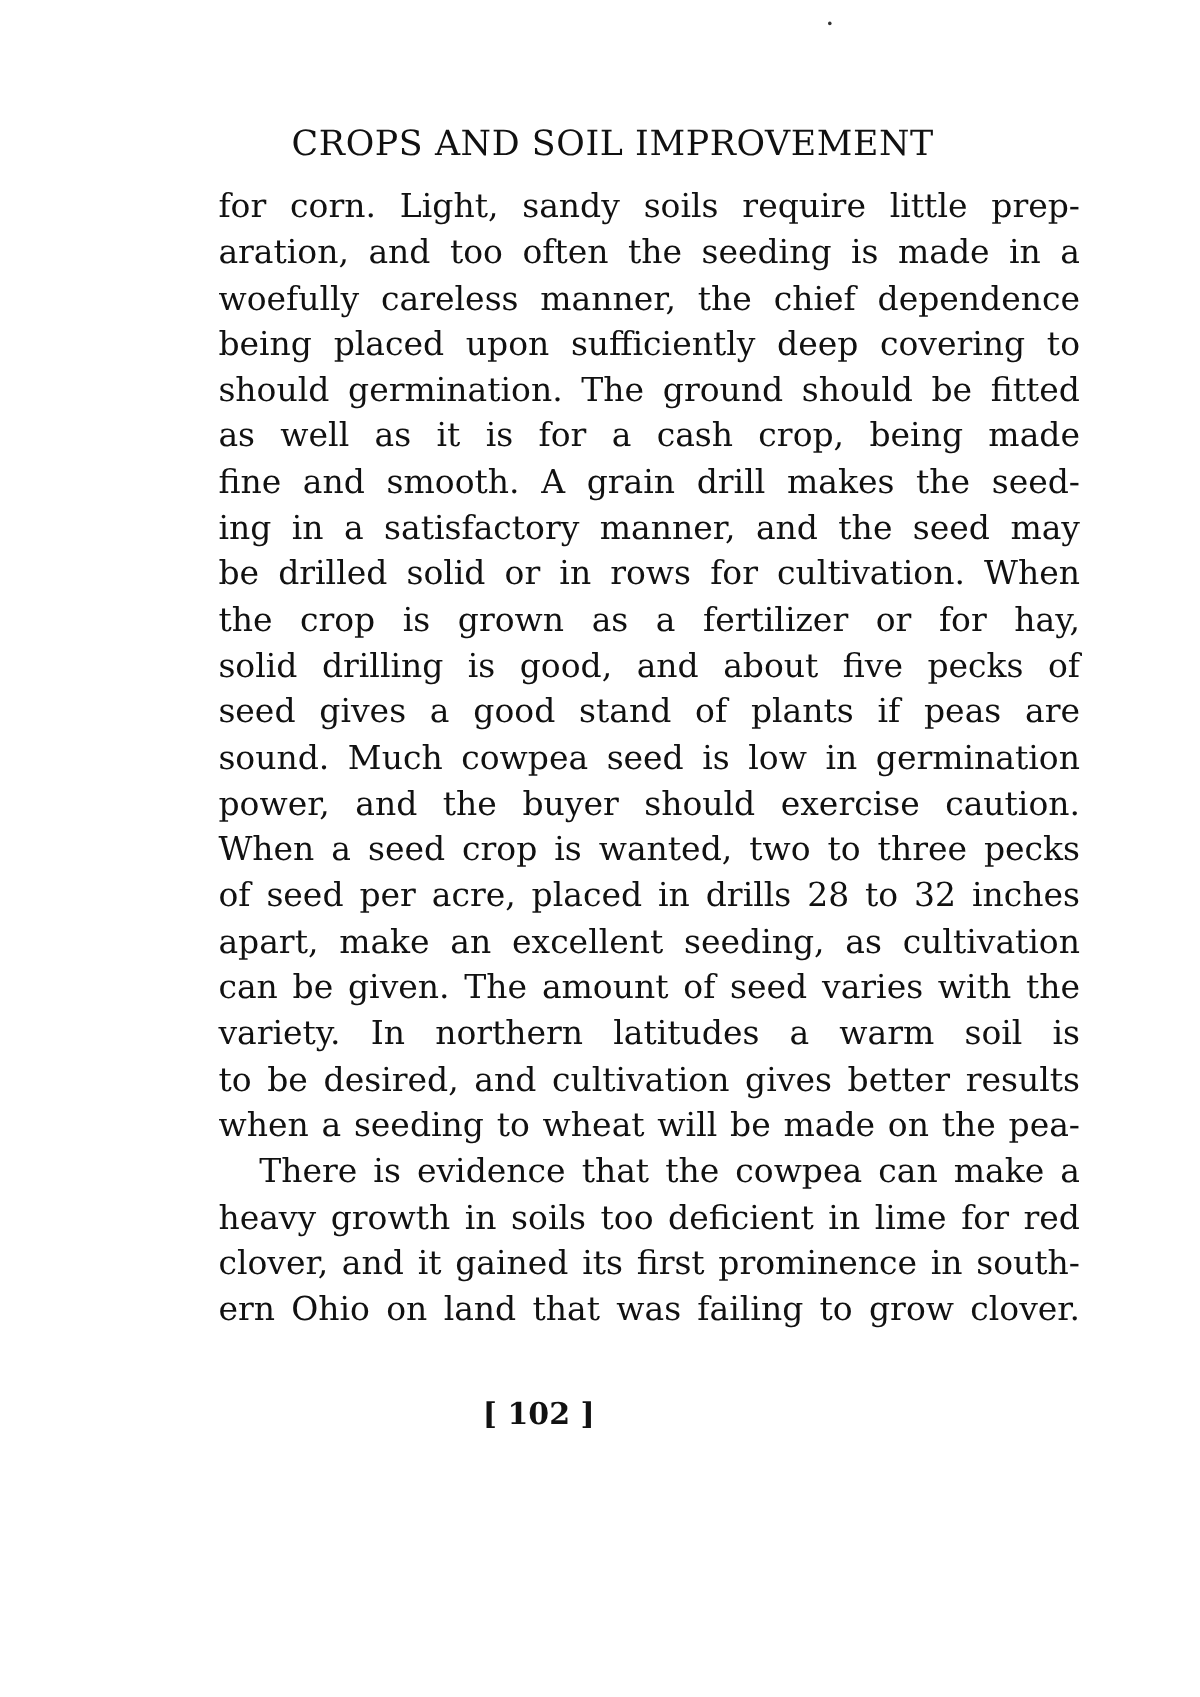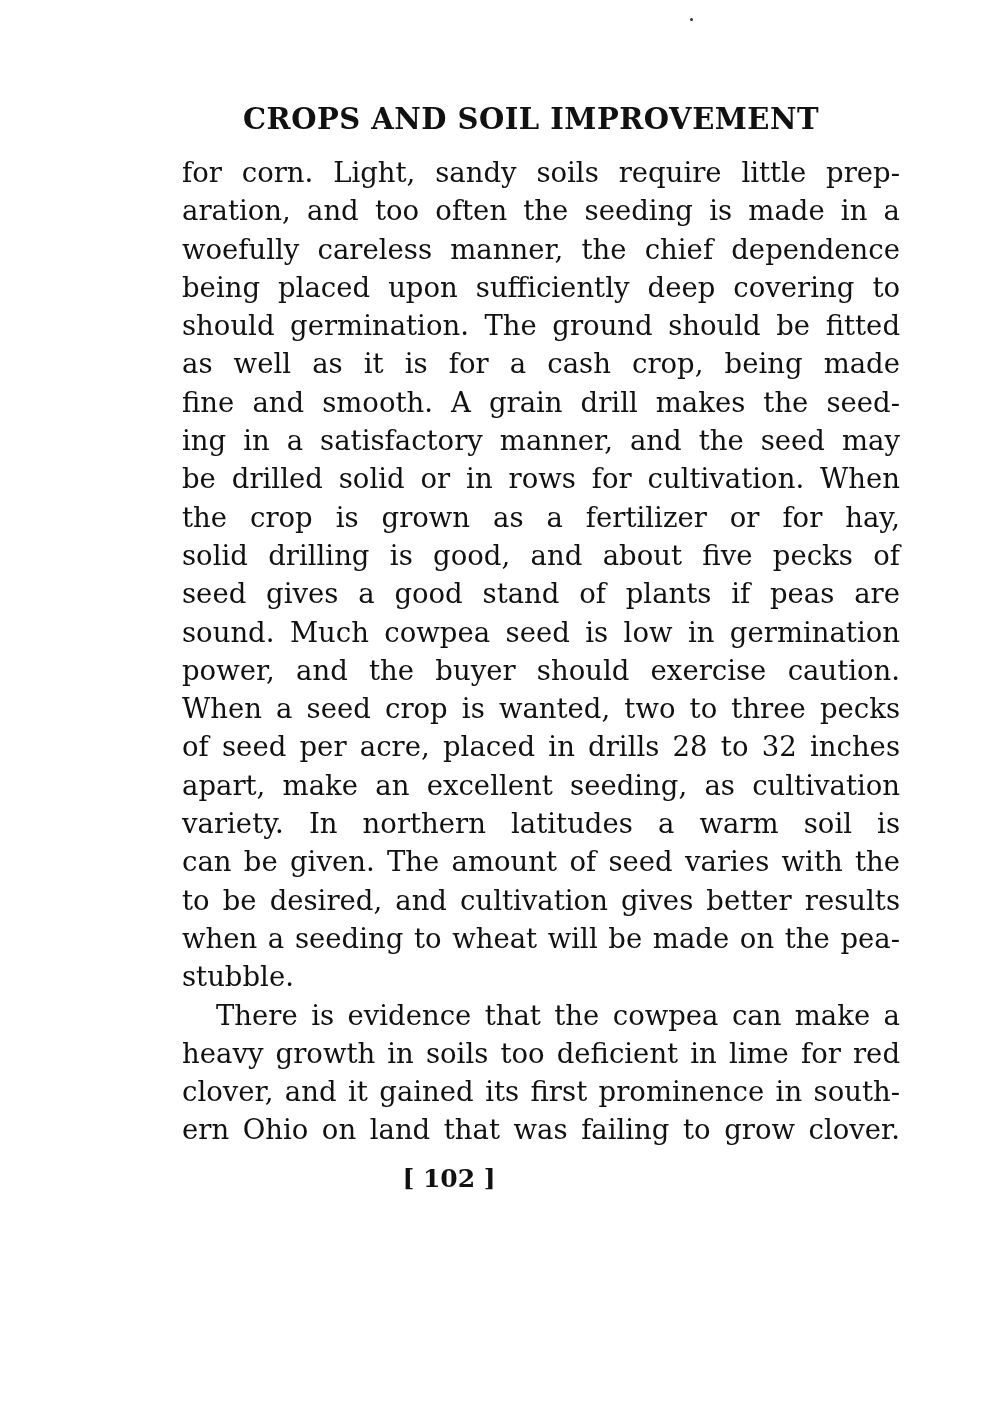--- a/index.html
+++ b/index.html
@@ -2,21 +2,21 @@
 <html><head>
 <meta charset="utf-8">
 <style>
   html, body { margin: 0; padding: 0; }
   body {
     width: 1000px; height: 1414px; background: #ffffff; position: relative; overflow: hidden;
     font-family: "DejaVu Serif", "Liberation Serif", serif; color: #111;
   }
   .header {
     position: absolute; top: 102px; left: 243px; width: 610px;
-    font-size: 29px; letter-spacing: 0.5px; white-space: nowrap; font-weight: bold;
+    font-size: 29px; letter-spacing: 0.5px; white-space: nowrap;
   }
   .body-text {
     position: absolute; top: 153px; left: 182px; width: 718px;
     font-size: 27.5px; line-height: 38.3px; text-align: justify;
     hyphens: none;
   }
   .body-text p { margin: 0; }
   .line { display: block; text-align: justify; text-align-last: justify; white-space: nowrap; }
   .line.last { text-align-last: left; }
   .p2 .line.first { padding-left: 34px; }
@@ -43,25 +43,24 @@
     <span class="line">ing in a satisfactory manner, and the seed may</span>
     <span class="line">be drilled solid or in rows for cultivation.  When</span>
     <span class="line">the crop is grown as a fertilizer or for hay,</span>
     <span class="line">solid drilling is good, and about five pecks of</span>
     <span class="line">seed gives a good stand of plants if peas are</span>
     <span class="line">sound.  Much cowpea seed is low in germination</span>
     <span class="line">power, and the buyer should exercise caution.</span>
     <span class="line">When a seed crop is wanted, two to three pecks</span>
     <span class="line">of seed per acre, placed in drills 28 to 32 inches</span>
     <span class="line">apart, make an excellent seeding, as cultivation</span>
+    <span class="line">can be given.  The amount of seed varies with the</span>
     <span class="line">variety.  In northern latitudes a warm soil is</span>
-    <span class="line">can be given.  The amount of seed varies with the</span>
     <span class="line">to be desired, and cultivation gives better results</span>
     <span class="line">when a seeding to wheat will be made on the pea-</span>
-    <span class="line last">stubble.</span>
   </p>
   <p class="p2">
     <span class="line first">There is evidence that the cowpea can make a</span>
     <span class="line">heavy growth in soils too deficient in lime for red</span>
     <span class="line">clover, and it gained its first prominence in south-</span>
     <span class="line">ern Ohio on land that was failing to grow clover.</span>
   </p>
 </div>
 
 <div class="pageno">[ 102 ]</div>

